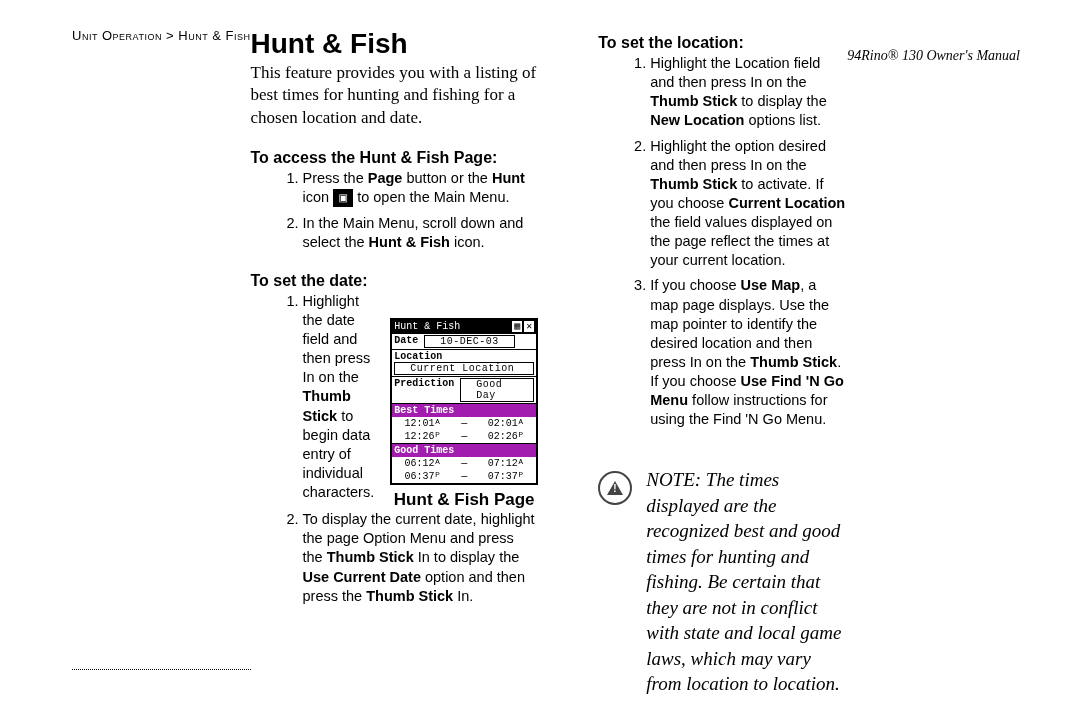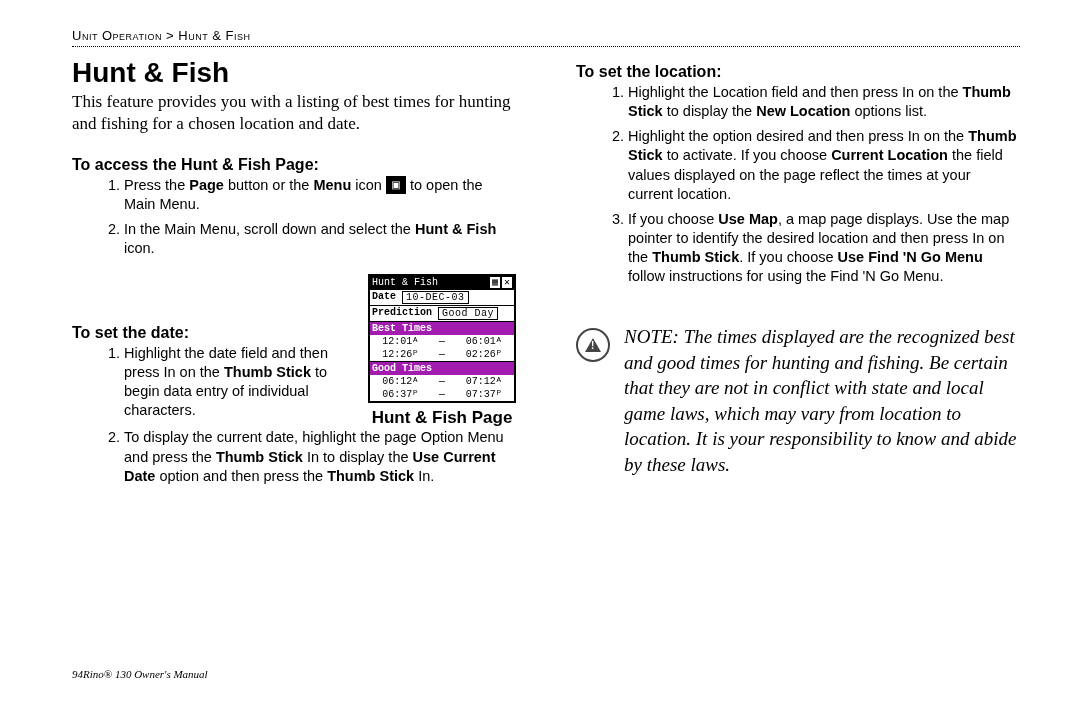--- a/index.html
+++ b/index.html
@@ -10,21 +10,20 @@
     width: 1080px;
     height: 702px;
     box-sizing: border-box;
   }
   .page {
     width: 1080px;
     height: 702px;
     padding: 28px 60px 22px 72px;
     box-sizing: border-box;
     display: flex;
-    flex-direction: column;
     color: #000;
   }
   .breadcrumb {
     font-size: 13px;
     letter-spacing: 0.5px;
     font-variant: small-caps;
     border-bottom: 1px dotted #000;
     padding-bottom: 3px;
     margin-bottom: 10px;
   }
@@ -108,21 +107,21 @@
   }
   .fs-field {
     border-top: 1px solid #000;
     padding: 1px 2px;
     display: flex;
   }
   .fs-label { font-weight: bold; }
   .fs-input {
     display: inline-block;
     border: 1px solid #000;
-    padding: 0 3px;
+    padding: 0 15px;
     margin-left: 6px;
     letter-spacing: 0.5px;
   }
   .fs-block {
     border-top: 1px solid #000;
     padding: 0;
   }
   .fs-block-title {
     background: #a21caf;
     color: #fff;
@@ -192,41 +191,41 @@
     font-family: Georgia, "Times New Roman", serif;
     font-style: italic;
     font-size: 19px;
     line-height: 1.34;
   }
   .footer {
     display: flex;
     justify-content: flex-start;
     font-family: Georgia, "Times New Roman", serif;
     font-style: italic;
-    font-size: 11px;
+    font-size: 14px;
     margin-top: 20px;
   }
 </style>
 </head>
 <body>
 
 <div class="page">
 
   <div class="breadcrumb">Unit Operation &gt; Hunt &amp; Fish</div>
 
   <div class="columns">
 
     <div class="col">
       <h1 class="main-title">Hunt &amp; Fish</h1>
       <div class="intro">This feature provides you with a listing of best times for hunting and fishing for a chosen location and date.</div>
 
       <div class="sub-heading">To access the Hunt &amp; Fish Page:</div>
       <ol>
         <li>
-          <span>Press the </span><span class="b">Page</span><span> button or the </span><span class="b">Menu</span><span> icon </span><span class="menu-icon">▣</span><span> to open the Main Menu.</span>
+          <span>Press the </span><span class="b">Page</span><span> button or the </span><span class="b">Hunt</span><span> icon </span><span class="menu-icon">▣</span><span> to open the Main Menu.</span>
         </li>
         <li>
           <span>In the Main Menu, scroll down and select the </span><span class="b">Hunt &amp; Fish</span><span> icon.</span>
         </li>
       </ol>
 
       <div class="date-row">
         <div style="flex:1">
           <div class="sub-heading">To set the date:</div>
           <ol style="padding-left:52px">
@@ -236,30 +235,34 @@
         <div class="fig">
           <div class="fig-screen">
             <div class="fs-title">
               <span>Hunt &amp; Fish</span>
               <span><span class="sq">▦</span><span class="sq">✕</span></span>
             </div>
             <div class="fs-field">
                 <span class="fs-label">Date</span>
                 <span class="fs-input">10-DEC-03</span>
               </div>
+            <div class="fs-field" style="flex-direction:column">
+                <span class="fs-label">Location</span>
+                <span class="fs-input" style="margin-left:0;display:block;text-align:left">Current Location</span>
+              </div>
             <div class="fs-field">
                 <span class="fs-label">Prediction</span>
                 <span class="fs-input">Good Day</span>
               </div>
             <div class="fs-block">
               <div class="fs-block-title">Best Times</div>
               <div class="fs-row">
                   <span>12:01ᴬ</span>
                   <span>—</span>
-                  <span>06:01ᴬ</span>
+                  <span>02:01ᴬ</span>
                 </div>
               <div class="fs-row">
                   <span>12:26ᴾ</span>
                   <span>—</span>
                   <span>02:26ᴾ</span>
                 </div>
             </div>
             <div class="fs-block">
               <div class="fs-block-title">Good Times</div>
               <div class="fs-row">

